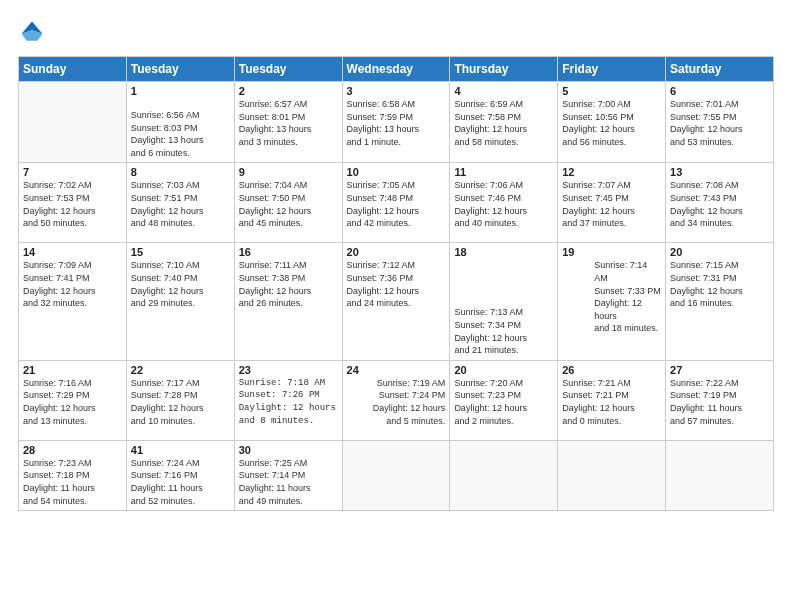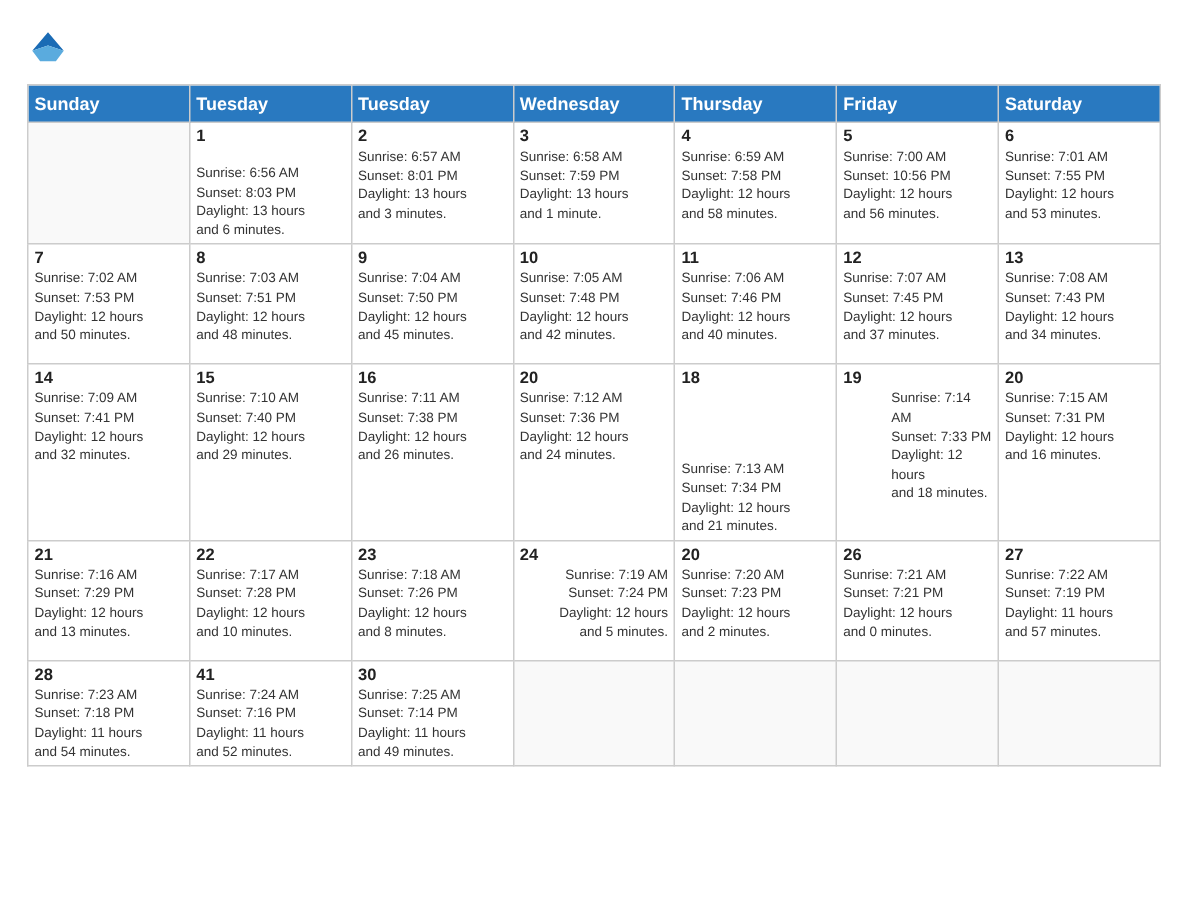--- a/index.html
+++ b/index.html
@@ -284,21 +284,21 @@
           </td>
           <td>
             <div class="day-num">22</div>
             <div class="day-info" style="white-space: pre-line;">Sunrise: 7:17 AM
 Sunset: 7:28 PM
 Daylight: 12 hours
 and 10 minutes.</div>
           </td>
           <td>
             <div class="day-num">23</div>
-            <div class="day-info" style="white-space: pre-line;">Sunrise: 7:18 AM
+            <div class="day-info" style="white-space: pre-line; font-family: Liberation Mono, monospace;">Sunrise: 7:18 AM
 Sunset: 7:26 PM
 Daylight: 12 hours
 and 8 minutes.</div>
           </td>
           <td>
             <div class="day-num">24</div>
             <div class="day-info" style="white-space: pre-line; text-align: right;">Sunrise: 7:19 AM
 Sunset: 7:24 PM
 Daylight: 12 hours
 and 5 minutes.</div>

